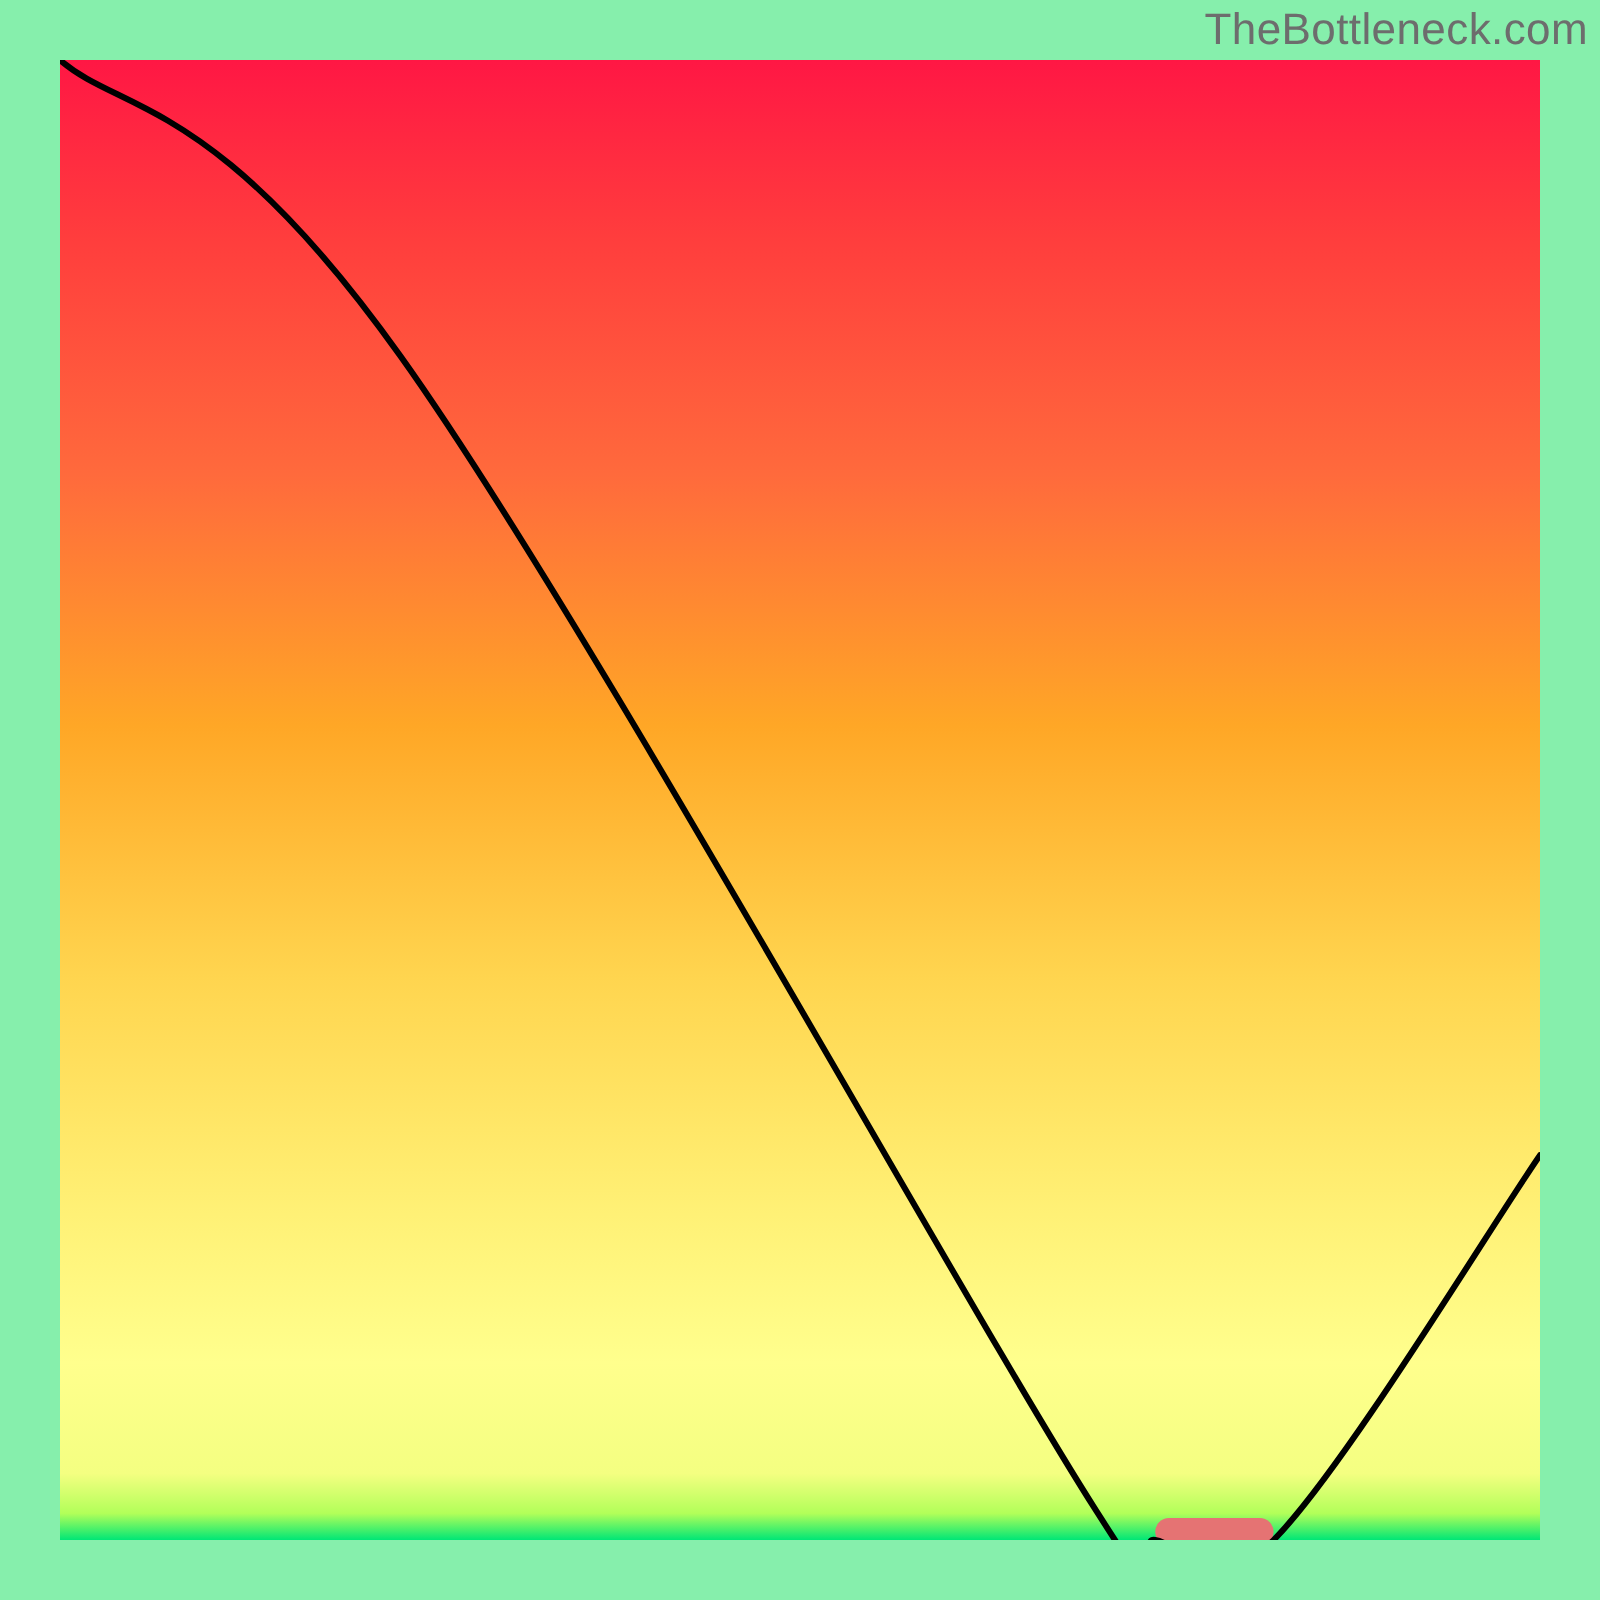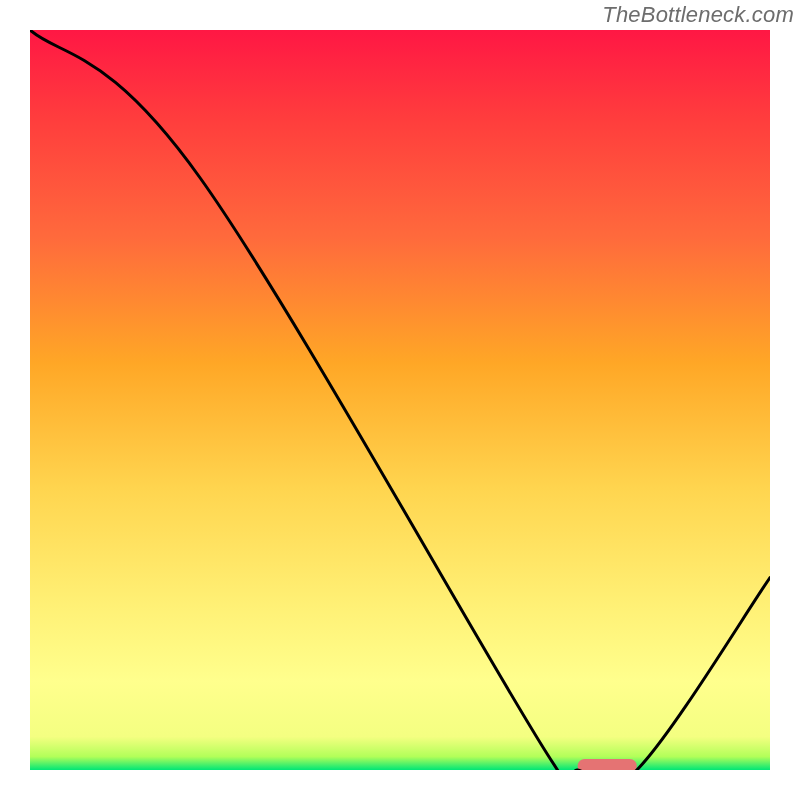--- a/index.html
+++ b/index.html
@@ -7,22 +7,21 @@
     padding: 0;
     width: 800px;
     height: 800px;
     background: #000;
     font-family: Arial, Helvetica, sans-serif;
   }
   .container {
     position: relative;
     width: 800px;
     height: 800px;
-    background: #ffffff;
-    font-style: italic;
+    background: #86efac;
   }
   .plot-area {
     position: absolute;
     left: 30px;
     top: 30px;
     width: 740px;
     height: 740px;
   }
   .watermark {
     position: absolute;

